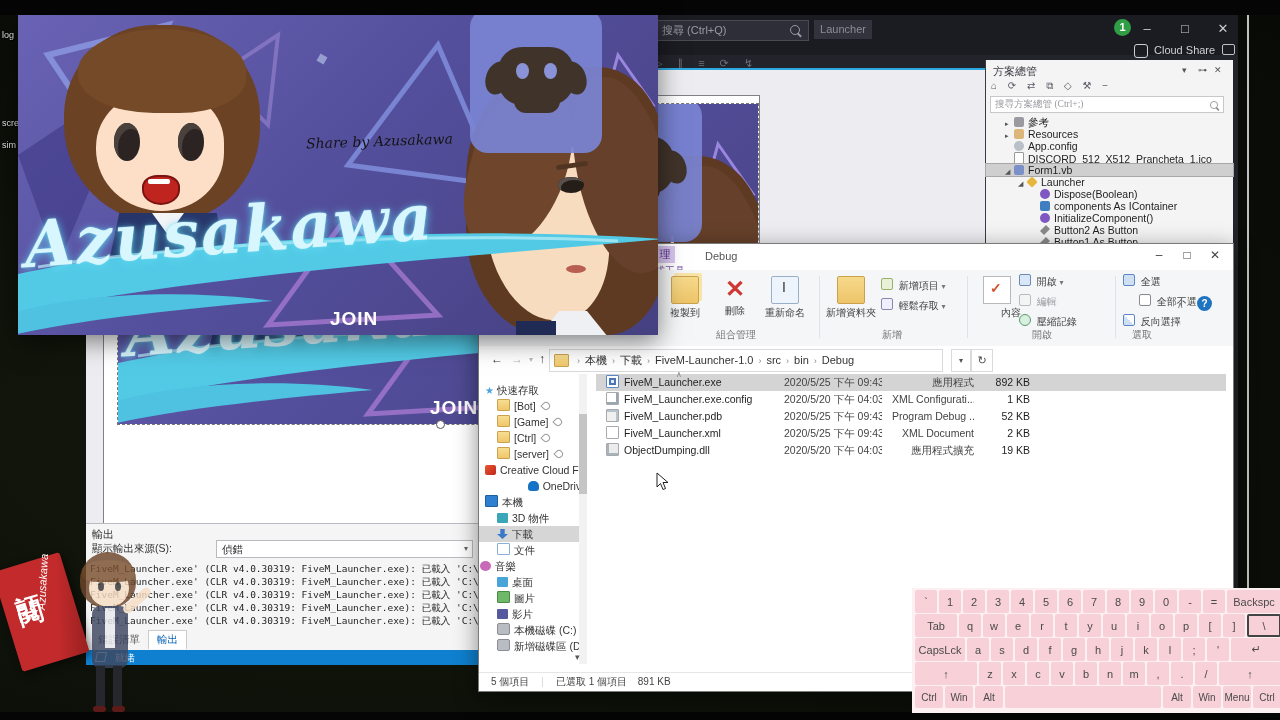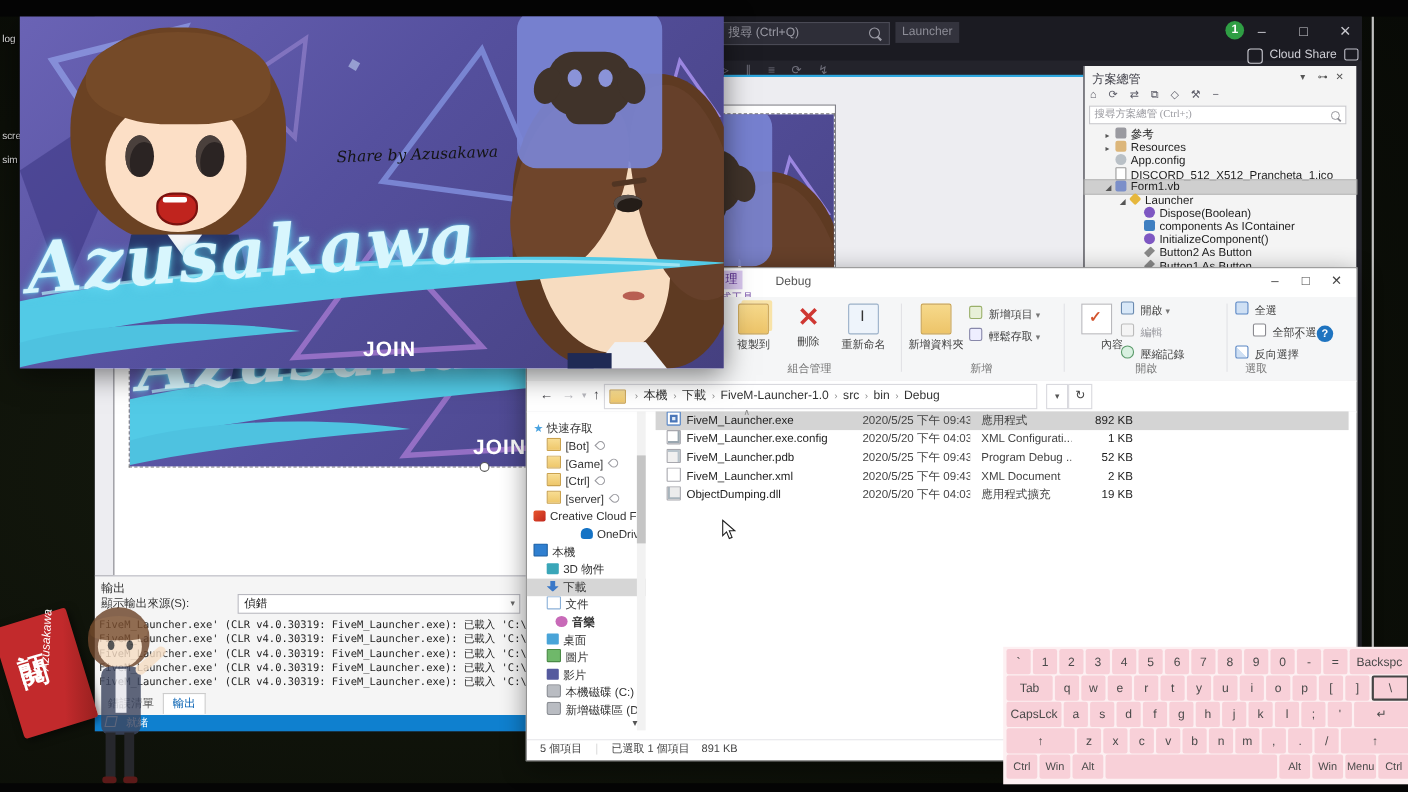--- a/index.html
+++ b/index.html
@@ -173,21 +173,21 @@
 
   #file-area{left:117px;top:0;width:630px;}
   .fcols{display:grid;grid-template-columns:178px 108px 92px 70px;font-size:10.5px;}
   #fhead{color:#5b6770;height:20px;line-height:20px;border-bottom:1px solid #eee;}
   #fhead span{border-right:1px solid #f0f0f0;padding-left:10px;}
   #sort-caret{position:absolute;left:80px;top:-4px;color:#888;font-size:8px;}
   .frow{height:17px;line-height:17px;color:#1e1e1e;}
   .frow.sel{background:#d4d4d4;}
   .fcell{padding-left:10px;white-space:nowrap;overflow:hidden;}
   .fsize{text-align:right;padding-right:14px;}
-  .fdate,.ftype{color:#444;}
+  .fdate,.ftype{color:#444;text-align:right;}
   .fic{display:inline-block;width:11px;height:11px;margin:0 5px -2px 0;border:1px solid #a8a8ae;background:#fff;border-radius:1px;}
   .fi-exe{background:#dfeaf8;border-color:#5b87c5;box-shadow:inset 0 0 0 2px #fff,inset 0 0 0 4px #4a76b8;}
   .fi-config{background:#fff;box-shadow:inset -2px -2px 0 #9aa7b0;}
   .fi-pdb{background:#f0f0f0;box-shadow:inset -2px 2px 0 #b8c4cc;}
   .fi-xml{background:#fff;}
   .fi-dll{background:#ececec;box-shadow:inset 2px -2px 0 #a8b4bc;}
   #ex-status{left:0;top:428px;width:752px;height:18px;border-top:1px solid #e6e6ea;background:#fff;
     font-size:10px;color:#444;line-height:18px;}
   .st-sep{display:inline-block;width:1px;height:10px;background:#ddd;margin:0 10px -2px;}
 
@@ -455,21 +455,21 @@
           <div class="nav-row" style="padding-left: 18px;"><span class="nic nic-folder"></span><span>[Bot]</span><span class="pin"></span></div>
           <div class="nav-row" style="padding-left: 18px;"><span class="nic nic-folder"></span><span>[Game]</span><span class="pin"></span></div>
           <div class="nav-row" style="padding-left: 18px;"><span class="nic nic-folder"></span><span>[Ctrl]</span><span class="pin"></span></div>
           <div class="nav-row" style="padding-left: 18px;"><span class="nic nic-folder"></span><span>[server]</span><span class="pin"></span></div>
           <div class="nav-row" style="padding-left: 6px;"><span class="nic nic-cc"></span><span>Creative Cloud Fi</span></div>
           <div class="nav-row" style="padding-left: 6px; text-align: right;"><span class="nic nic-cloud"></span><span>OneDrive</span></div>
           <div class="nav-row" style="padding-left: 6px;"><span class="nic nic-pc"></span><span>本機</span></div>
           <div class="nav-row" style="padding-left: 18px;"><span class="nic nic-box"></span><span>3D 物件</span></div>
           <div class="nav-row sel" style="padding-left: 18px;"><span class="nic nic-down"></span><span>下載</span></div>
           <div class="nav-row" style="padding-left: 18px;"><span class="nic nic-doc"></span><span>文件</span></div>
-          <div class="nav-row" style="padding-left: 26px; font-weight: bold;"><span class="nic nic-music"></span><span>音樂</span></div>
+          <div class="nav-row" style="padding-left: 1px;"><span class="nic nic-music"></span><span>音樂</span></div>
           <div class="nav-row" style="padding-left: 18px;"><span class="nic nic-desk"></span><span>桌面</span></div>
           <div class="nav-row" style="padding-left: 18px;"><span class="nic nic-pic"></span><span>圖片</span></div>
           <div class="nav-row" style="padding-left: 18px;"><span class="nic nic-video"></span><span>影片</span></div>
           <div class="nav-row" style="padding-left: 18px;"><span class="nic nic-disk"></span><span>本機磁碟 (C:)</span></div>
           <div class="nav-row" style="padding-left: 18px;"><span class="nic nic-disk"></span><span>新增磁碟區 (D:)</span></div>
         </div>
       <div id="nav-scroll" class="abs">
         <div id="nav-thumb" class="abs"></div>
       </div>
       <div id="nav-more" class="abs">▾</div>

